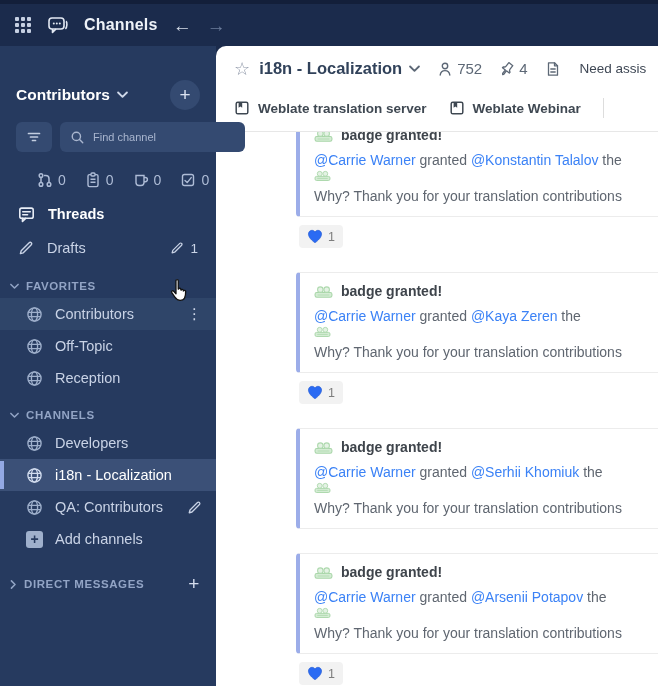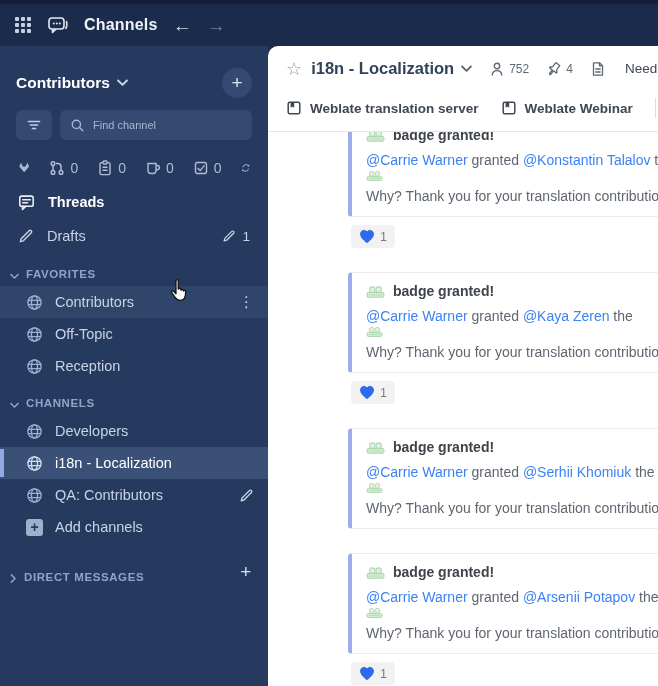--- a/index.html
+++ b/index.html
@@ -13,52 +13,52 @@
   .grid-icon { width:17px; height:17px; display:grid; grid-template-columns:repeat(3,4px); grid-template-rows:repeat(3,4px); gap:2px; }
   .grid-icon i { background:#c6d0e2; border-radius:1px; }
   .topbar-title { color:#eef2f8; font-weight:bold; font-size:16px; letter-spacing:.2px; }
   .arrow { font-size:19px; line-height:1; }
   .arrow.back { color:#d7dee9; }
   .arrow.fwd { color:#6d7e9d; }
 
   .body-row { flex:1; display:flex; min-height:0; }
 
   
-  .sidebar { width:268px; background:#263a5f; color:#c9d3e6; padding-top:16px; position:relative; flex:none; }
+  .sidebar { width:216px; background:#263a5f; color:#c9d3e6; padding-top:28px; position:relative; flex:none; }
   .sb-head { display:flex; align-items:center; padding:6px 16px 10px; }
   .sb-title { color:#fff; font-weight:bold; font-size:15.5px; display:flex; align-items:center; gap:7px; }
   .plus-circle { margin-left:auto; width:30px; height:30px; border-radius:50%; background:#344a71; color:#dbe3f1; font-size:19px; display:flex; align-items:center; justify-content:center; }
   .search-row { display:flex; gap:8px; padding:2px 16px 8px; }
   .filter-btn { width:36px; height:30px; border-radius:6px; background:#344a71; display:flex; align-items:center; justify-content:center; flex:none; }
   .search-box { flex:1; height:30px; border-radius:6px; background:#344a71; display:flex; align-items:center; gap:8px; padding:0 10px; }
   .search-box input { flex:1; background:transparent; border:none; outline:none; color:#e2e9f4; font-size:11px; font-family:inherit; }
   .search-box input::placeholder { color:#a9b6cf; }
   .integrations { display:flex; align-items:center; padding:10px 18px 8px; color:#aebcd6; font-size:14px; gap:19px; }
   .stat { display:flex; align-items:center; gap:5px; }
   .nav-item { display:flex; align-items:center; gap:13px; padding:8px 18px; font-size:14.5px; color:#c9d3e6; height:34px; }
   .nav-item.threads { color:#fff; font-weight:bold; }
   .drafts-right { margin-left:auto; display:flex; align-items:center; gap:6px; font-size:13.5px; color:#c9d3e6; }
-  .section-head { display:flex; align-items:flex-end; gap:7px; padding:15px 16px 6px 10px; font-size:11.5px; font-weight:bold; letter-spacing:.6px; color:#92a4c5; }
+  .section-head { display:flex; align-items:center; gap:7px; padding:15px 16px 6px 10px; font-size:11.5px; font-weight:bold; letter-spacing:.6px; color:#92a4c5; }
   .channel-item { display:flex; align-items:center; gap:12px; padding:0 14px 0 26px; font-size:14.5px; color:#c9d3e6; height:32px; position:relative; }
   .channel-item.hover { background:#2f4569; }
   .channel-item.selected { background:#3b5077; color:#fff; }
   .channel-item.selected::before { content:""; position:absolute; left:0; top:2px; bottom:2px; width:4px; background:#93a9e4; }
   .kebab { margin-left:auto; color:#cdd6e8; font-size:15px; }
   .row-pencil { margin-left:auto; }
   .add-sq { width:17px; height:17px; border-radius:3px; background:#9fb0cc; color:#263a5f; font-weight:bold; font-size:14px; display:flex; align-items:center; justify-content:center; flex:none; }
   .dm-head { padding-top:18px; }
   .dm-plus { margin-left:auto; color:#d5dced; font-size:19px; font-weight:normal; }
   .cursor-hand { position:absolute; left:166px; top:232px; width:26px; height:28px; z-index:5; pointer-events:none; }
 
   
   .main { flex:1; min-width:0; background:#fff; border-top-left-radius:10px; display:flex; flex-direction:column; overflow:hidden; }
   .ch-header { display:flex; align-items:center; gap:9px; padding:13px 10px 9px 18px; white-space:nowrap; overflow:hidden; flex:none; }
   .ch-star { color:#8d96a7; font-size:18px; line-height:1; }
   .ch-title { color:#31425a; font-weight:bold; font-size:16.5px; display:flex; align-items:center; gap:7px; }
-  .meta { display:flex; align-items:center; gap:4px; color:#5d6876; font-size:12px; margin-left:8px; }
+  .meta { display:flex; align-items:center; gap:4px; color:#5d6876; font-size:15px; margin-left:8px; }
   .ch-desc { color:#3e4754; font-size:13.5px; margin-left:10px; }
   .pinned-bar { display:flex; align-items:center; gap:10px; padding:11px 8px 13px 18px; border-bottom:1px solid #e7e7e7; white-space:nowrap; overflow:hidden; flex:none; }
   .pin-item { display:flex; align-items:center; gap:8px; color:#3f4852; font-size:13.5px; font-weight:bold; margin-right:12px; }
   .pin-div { width:1px; height:20px; background:#ddd; margin-right:12px; flex:none; }
 
   .feed { flex:1; min-height:0; overflow:hidden; padding-left:80px; position:relative; }
   .bq { border:1px solid #ececec; border-left:4px solid #9cade9; border-radius:4px; padding:10px 14px 12px; margin-top:24px; margin-right:-60px; white-space:nowrap; overflow:hidden; }
   .bq.first { margin-top:-16px; }
   .bq-title { display:flex; align-items:center; gap:8px; font-weight:bold; font-size:14px; color:#3e444b; }
   .bq-line { margin-top:9px; font-size:14px; color:#5f6670; }

